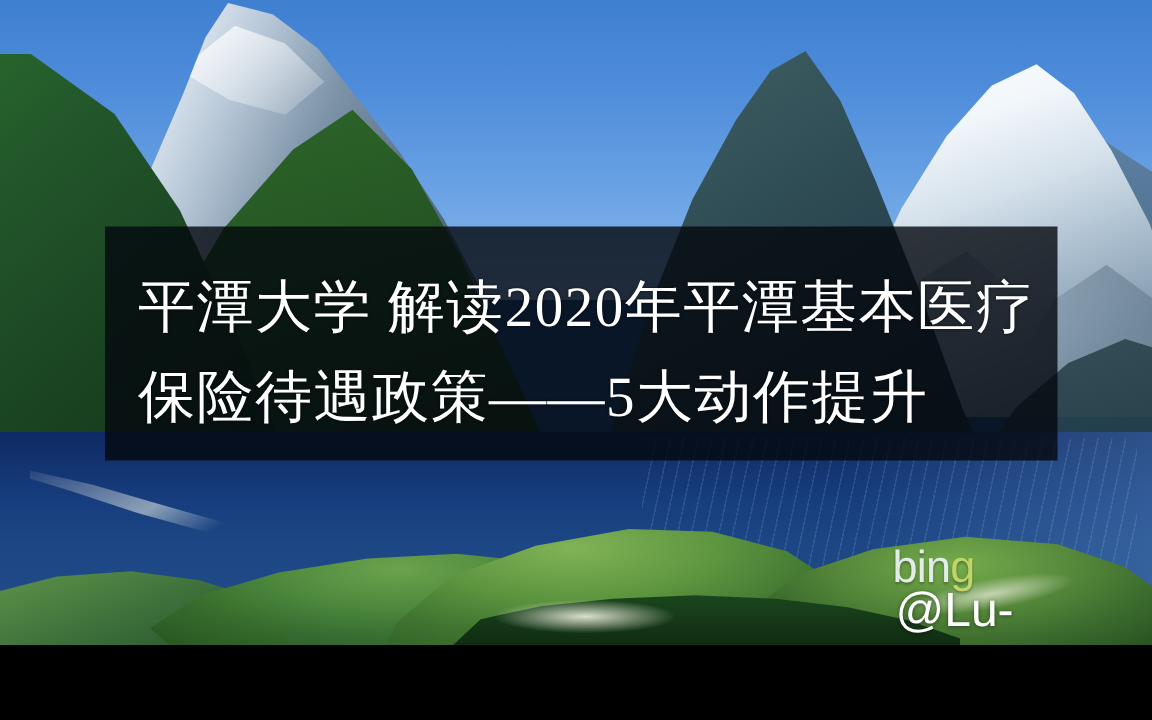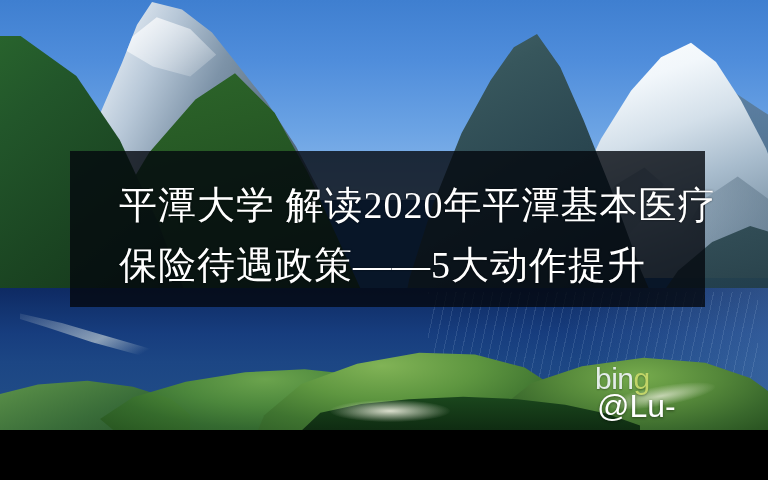--- a/index.html
+++ b/index.html
@@ -237,21 +237,20 @@
     color: #ffffff;
     font-family: "Liberation Serif", "DejaVu Serif", serif;
     font-size: 38px;
     line-height: 60px;
     letter-spacing: 1px;
     font-weight: 400;
     padding: 24px 14px 0 22px;
     box-sizing: border-box;
     white-space: pre-wrap;
     text-shadow: 0 0 2px rgba(0,0,0,.6);
-    margin-left: 27px;
   }
 
   
   .wm-bing {
     position: absolute;
     left: 595px;
     top: 364px;
     font-family: "Liberation Sans", sans-serif;
     font-size: 30px;
     font-weight: 300;

